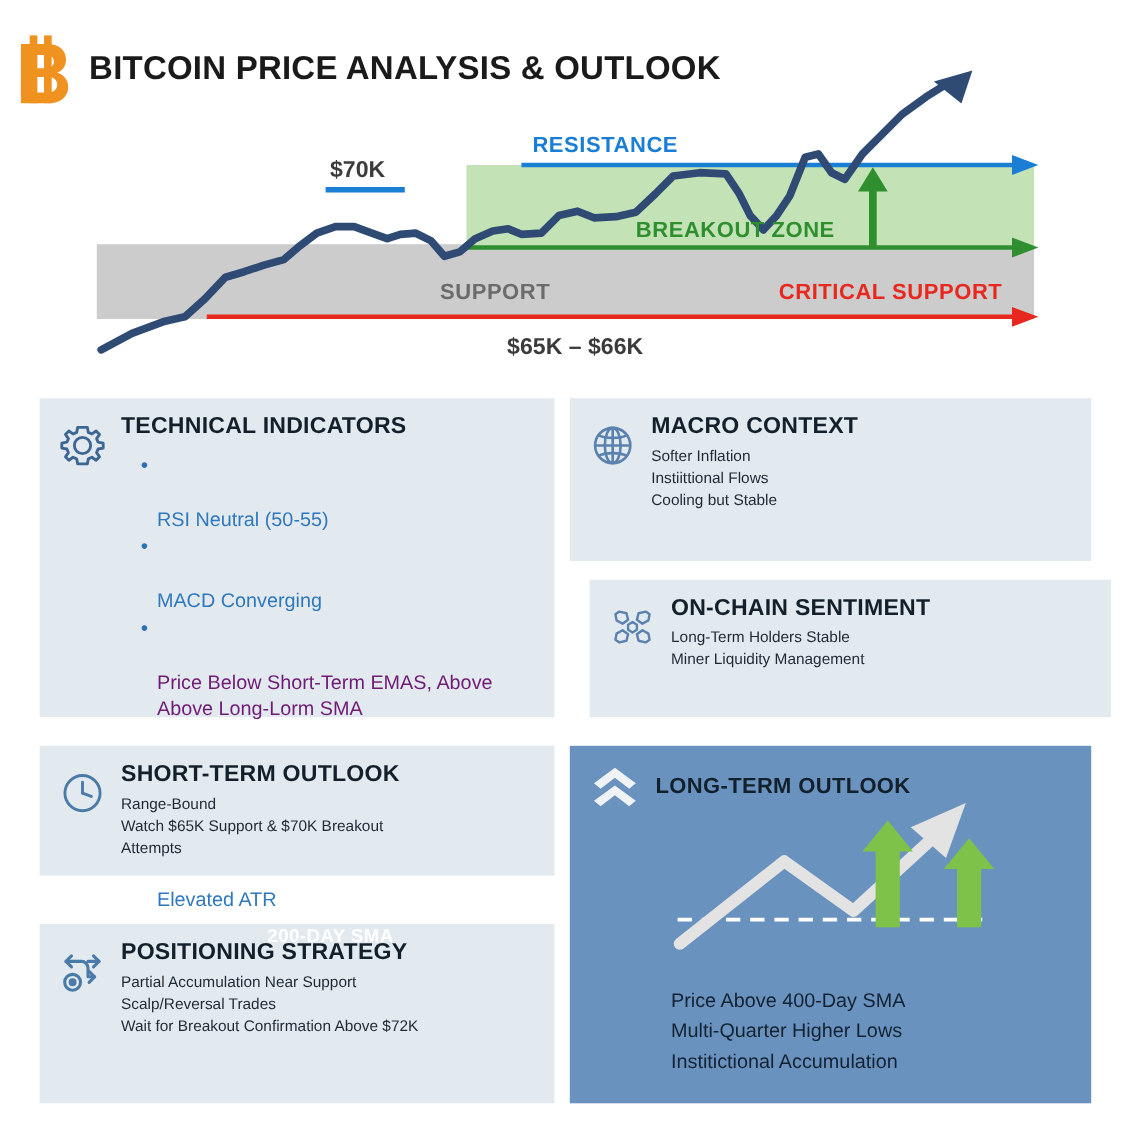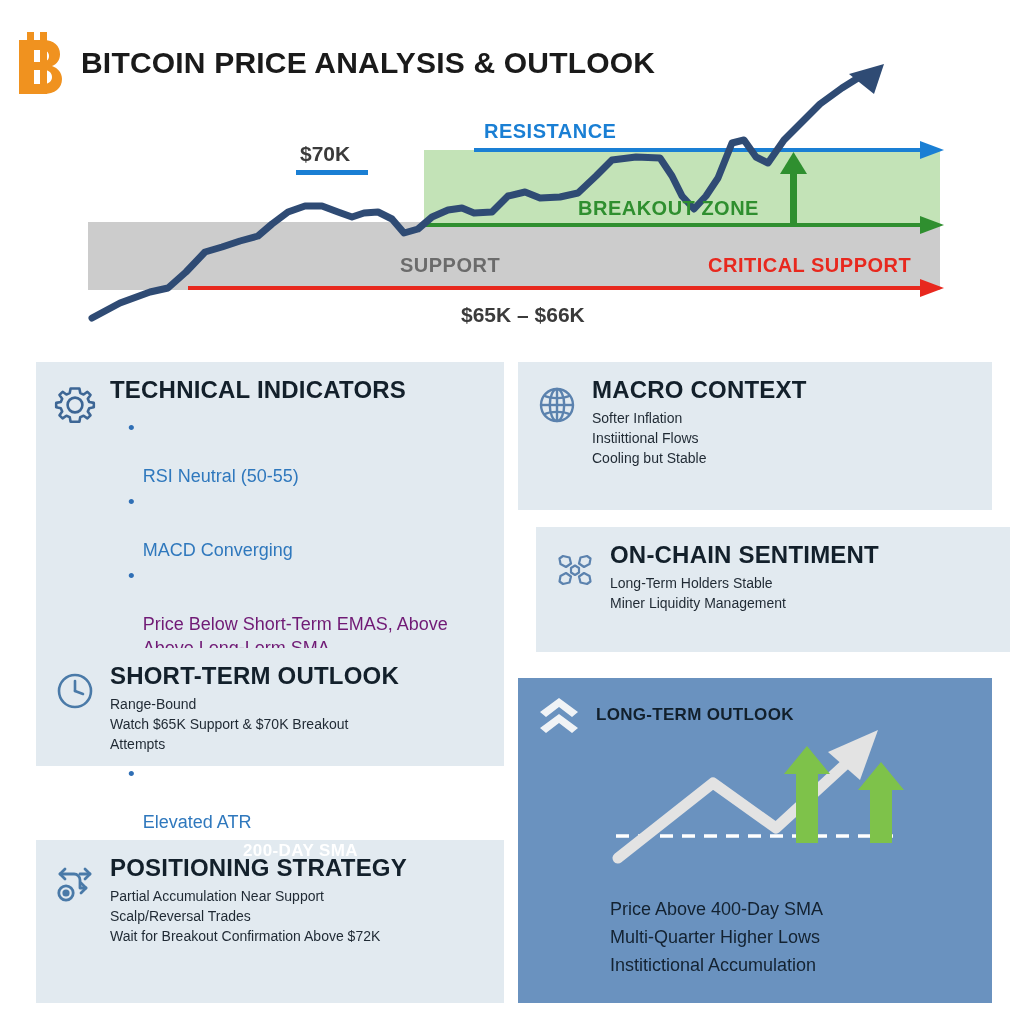--- a/index.html
+++ b/index.html
@@ -60,21 +60,21 @@
   .card-icon {
     width: 46px; height: 46px;
     flex: 0 0 46px;
     margin-top: 6px;
     margin-right: 12px;
     display: flex; align-items: center; justify-content: center;
   }
   .card-icon svg { display:block; }
   .card-body { flex: 1 1 auto; min-width: 0; }
   .card-title {
-    font-size: 24px;
+    font-size: 21px;
     font-weight: bold;
     color: #13202b;
     letter-spacing: 0.2px;
     margin-bottom: 5px;
     white-space: nowrap;
   }
   .card-line {
     font-size: 14px;
     color: #1f2933;
     line-height: 1.42;
@@ -99,37 +99,37 @@
   }
   .bullet-text { flex: 1 1 auto; margin-top: 48px; }
   .bullet-blue .bullet-text { color: #2f78bd; }
   .bullet-dark .bullet-text { color: #701a75; }
   .bullets-gap { height: 26px; }
 
   
   #card-technical   { left: 36px;  top: 362px; width: 468px; height: 290px; }
   #card-macro       { left: 518px; top: 362px; width: 474px; height: 148px; }
   #card-onchain     { left: 536px; top: 527px; width: 474px; height: 125px; }
-  #card-shortterm   { left: 36px;  top: 648px; width: 468px; height: 118px; }
+  #card-shortterm   { left: 36px;  top: 678px; width: 468px; height: 118px; }
   #card-positioning { left: 36px;  top: 840px; width: 468px; height: 163px; }
 
   #card-longterm {
     position: absolute;
     left: 518px; top: 678px; width: 474px; height: 325px;
     background: #6a92bf;
     box-sizing: border-box;
   }
   .lt-header {
     position: absolute;
     left: 18px; top: 14px;
     display: flex; align-items: center;
   }
   .lt-icon { width: 46px; height: 46px; margin-right: 14px; display:flex; align-items:center; justify-content:center;}
   .lt-title {
-    font-size: 17px; font-weight: bold;
+    font-size: 20px; font-weight: bold;
     color: #12202c; letter-spacing: 0.3px;
     white-space: nowrap;
   }
   .lt-chart { position: absolute; left: 0; top: 24px; width: 474px; height: 190px; }
   .lt-sma-label {
     position: absolute;
     left: 243px; top: 841px;
     font-size: 17px; font-weight: bold;
     color: #ffffff; letter-spacing: 0.4px;
   }

